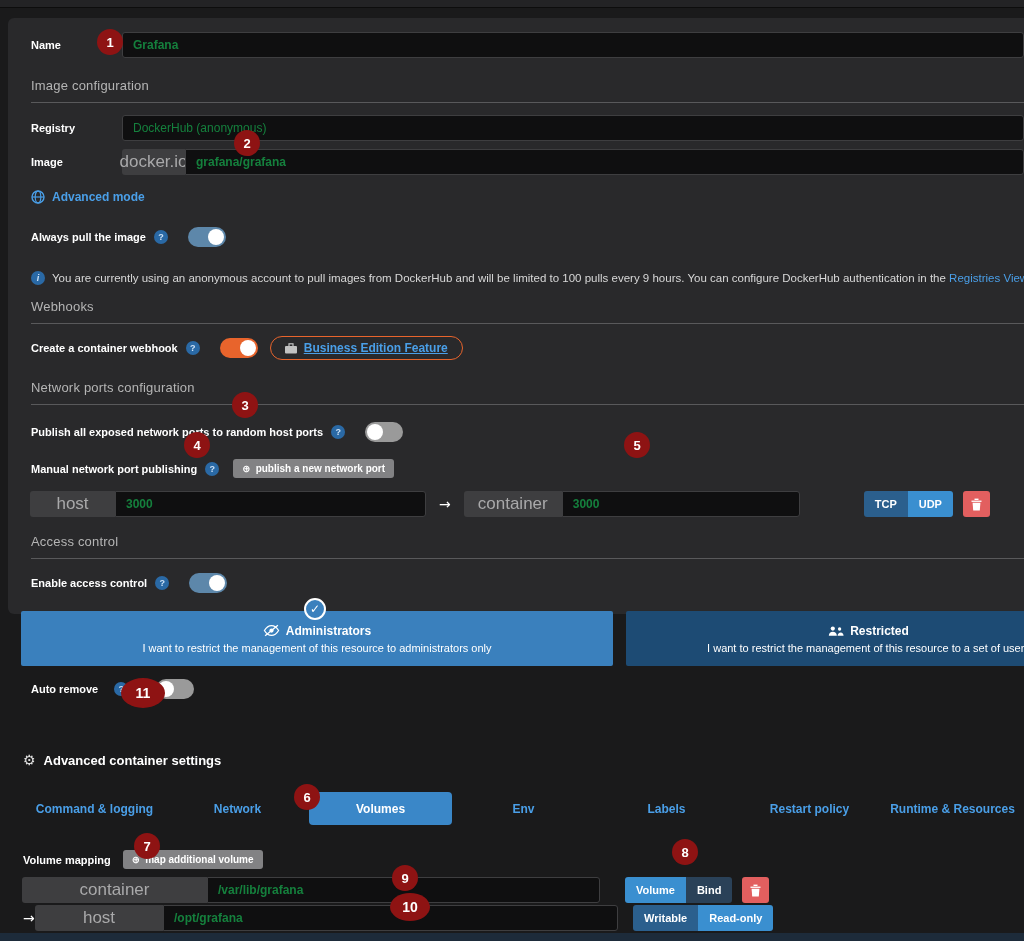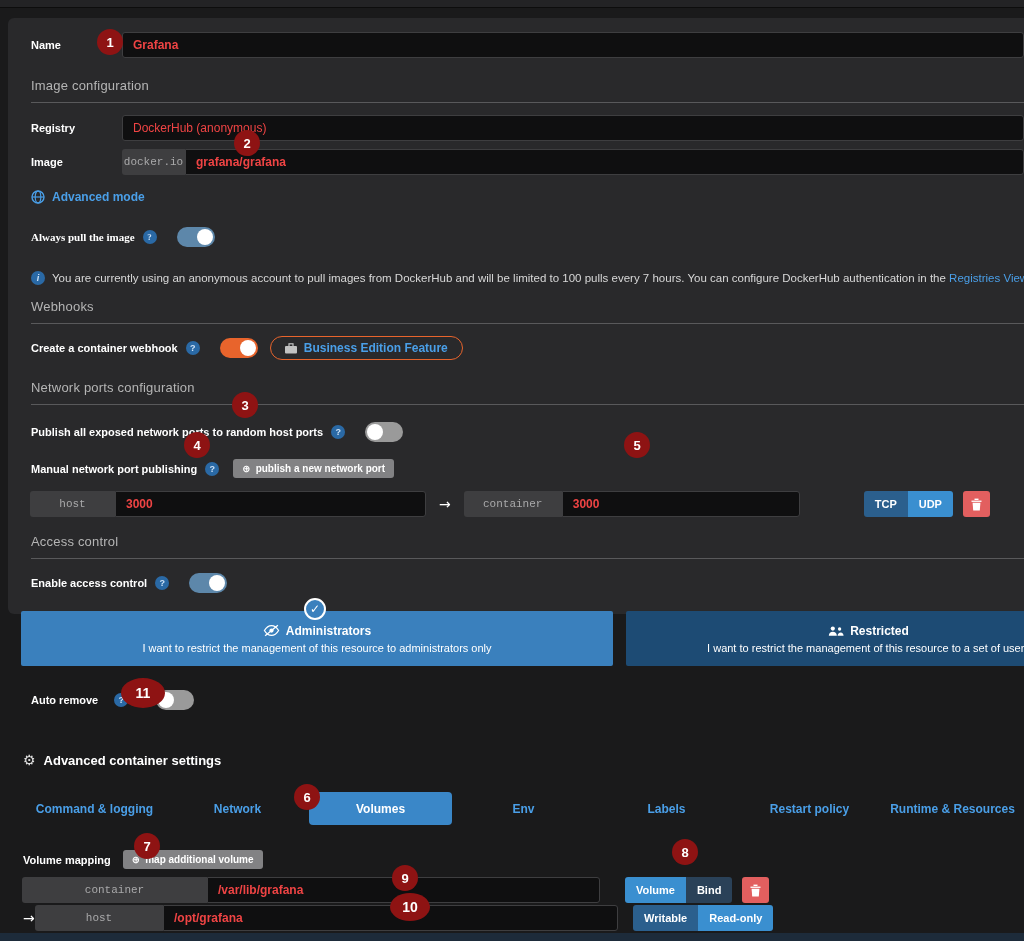--- a/index.html
+++ b/index.html
@@ -11,54 +11,54 @@
   .top-strip { height:8px; background:#232325; border-bottom:1px solid #0d0d0d; }
   .card {
     position:absolute; left:8px; top:18px; width:1016px; height:596px;
     background:#29292b; border-radius:6px 0 0 6px;
     padding:12px 0 0 23px;
   }
   .form-row { display:flex; align-items:center; }
   .form-label { width:91px; font-size:11px; font-weight:bold; color:#fff; flex:none; }
   .input {
     background:#0f0f10; border:1px solid #3e3e40; border-radius:3px;
-    height:26px; color:#ef4444; font-weight:bold; font-size:12px; padding:0 10px;
+    height:26px; color:#15803d; font-weight:bold; font-size:12px; padding:0 10px;
     font-family:"Liberation Sans","DejaVu Sans",sans-serif; outline:none;
   }
   .input.regular { font-weight:normal; }
   .flex1 { flex:1; }
   .section-title {
     color:#b5b5b5; font-size:13px; letter-spacing:.2px;
     border-bottom:1px solid #59595b; padding-bottom:9px;
   }
   .prefix {
-    background:#3e3e40; color:#a9a9aa; font-size:11px; height:26px;
+    background:#3e3e40; color:#a9a9aa; font-size:17px; height:26px;
     display:flex; align-items:center; justify-content:center;
-    border-radius:3px 0 0 3px; flex:none;font-family:Liberation Mono, monospace;
+    border-radius:3px 0 0 3px; flex:none;
   }
   .link { color:#4a9fe8; font-size:12px; font-weight:bold; cursor:pointer; }
   .help-badge {
     width:14px; height:14px; border-radius:50%; background:#2a69a5;
     color:#cfe3f7; font-size:9px; font-weight:bold;
     display:inline-flex; align-items:center; justify-content:center; flex:none;
   }
   .toggle { width:38px; height:20px; border-radius:10px; position:relative; flex:none; cursor:pointer; }
   .toggle .knob {
     width:16px; height:16px; border-radius:50%; background:#fff;
     position:absolute; top:2px;
   }
   .toggle.on-blue { background:#5d87aa; } .toggle.on-blue .knob { right:2px; }
   .toggle.on-orange { background:#e8642c; } .toggle.on-orange .knob { right:2px; }
   .toggle.off { background:#9a9a9a; } .toggle.off .knob { left:2px; }
   .info-bar { display:flex; align-items:center; gap:7px; white-space:nowrap; overflow:hidden;
     color:#d8d8d8; font-size:11.5px; }
   .be-badge {
     display:inline-flex; align-items:center; gap:7px;
     border:1px solid #e8642c; border-radius:13px; padding:4px 14px;
-    color:#4a9fe8; font-size:12px; font-weight:bold; background:transparent;
+    color:#4a9fe8; font-size:12px; font-weight:bold; background:transparent;text-decoration:underline;
   }
   .gray-btn {
     background:#828284; color:#fff; border:none; border-radius:3px;
     font-size:10px; font-weight:bold; padding:4px 9px; cursor:pointer;
     display:inline-flex; align-items:center; gap:5px;
     font-family:"Liberation Sans","DejaVu Sans",sans-serif;
   }
   .seg-btn {
     height:26px; border:none; color:#fff; font-size:11px; font-weight:bold;
     padding:0 11px; cursor:pointer; font-family:"Liberation Sans","DejaVu Sans",sans-serif;
@@ -138,32 +138,32 @@
 
   <div style="margin-top:15px;display:flex;align-items:center;gap:7px;">
     <svg width="14" height="14" viewBox="0 0 14 14">
       <circle cx="7" cy="7" r="6" fill="none" stroke="#4a9fe8" stroke-width="1.4"></circle>
       <ellipse cx="7" cy="7" rx="2.8" ry="6" fill="none" stroke="#4a9fe8" stroke-width="1.2"></ellipse>
       <line x1="1" y1="7" x2="13" y2="7" stroke="#4a9fe8" stroke-width="1.2"></line>
     </svg>
     <span class="link">Advanced mode</span>
   </div>
 
-  <div class="form-row" style="margin-top:23px;gap:8px;font-family:Liberation Serif, serif;">
+  <div class="form-row" style="margin-top:23px;gap:8px;">
     <span style="font-size:11px;font-weight:bold;">Always pull the image</span>
     <span class="help-badge">?</span>
     <div class="toggle on-blue" style="margin-left:12px;">
         <span class="knob"></span>
       </div>
   </div>
 
   <div class="info-bar" style="margin-top:24px;">
     <span class="help-badge" style="background:#2a69a5;font-style:italic;">i</span>
     <span style="white-space:nowrap;">
-      <span>You are currently using an anonymous account to pull images from DockerHub and will be limited to 100 pulls every 7 hours. You can configure DockerHub authentication in the </span><span class="link" style="font-size:11.5px;font-weight:normal;">Registries View</span>
+      <span>You are currently using an anonymous account to pull images from DockerHub and will be limited to 100 pulls every 9 hours. You can configure DockerHub authentication in the </span><span class="link" style="font-size:11.5px;font-weight:normal;">Registries View</span>
     </span>
   </div>
 
   <div class="section-title" style="margin-top:14px;">Webhooks</div>
 
   <div class="form-row" style="margin-top:12px;gap:8px;">
     <span style="font-size:11px;font-weight:bold;">Create a container webhook</span>
     <span class="help-badge">?</span>
     <div class="toggle on-orange" style="margin-left:12px;">
         <span class="knob"></span>
@@ -244,21 +244,21 @@
           <circle cx="14.5" cy="4.5" r="2.1" fill="#fff"></circle>
           <path d="M12 13c.2-2.4 1.6-4 4-4 2 0 3.3 1.6 3.5 4z" fill="#fff"></path>
         </svg>
         <span>Restricted</span>
       </div>
       <div class="dsc">I want to restrict the management of this resource to a set of users</div>
     </div>
   </div>
 
 
-  <div class="form-row" style="margin-top:24px;gap:16px;">
+  <div class="form-row" style="margin-top:13px;gap:16px;">
     <span style="font-size:11px;font-weight:bold;">Auto remove</span>
     <span class="help-badge">?</span>
     <div class="toggle off" style="margin-left:12px;">
         <span class="knob"></span>
       </div>
   </div>
 
 
 </div>
 

